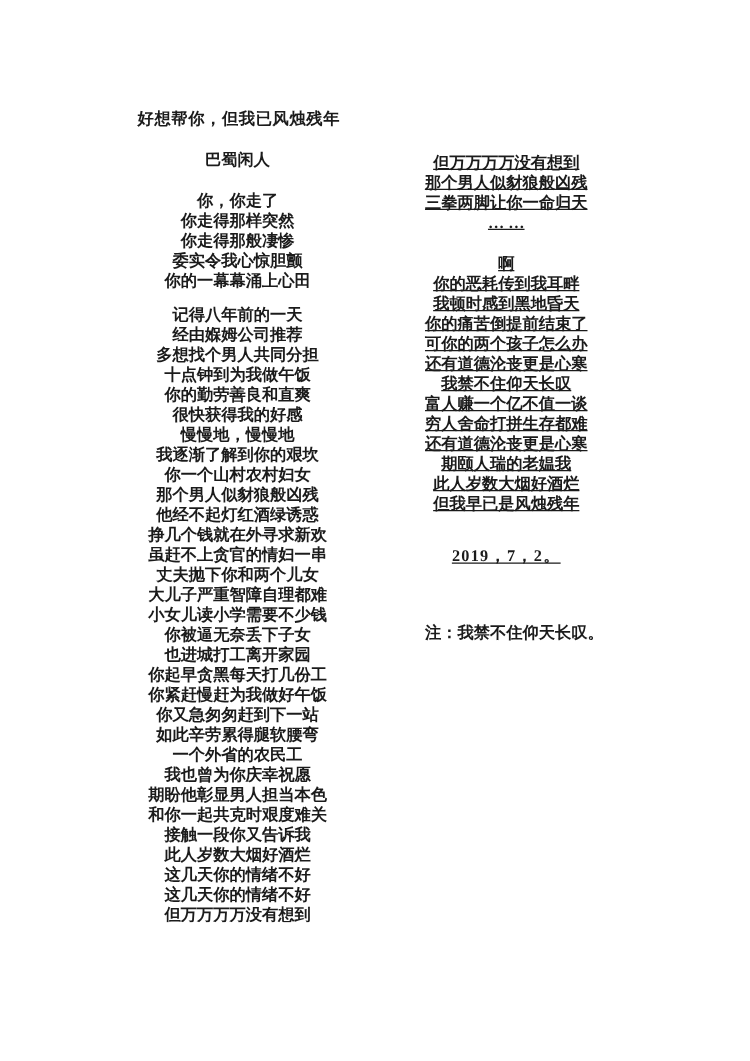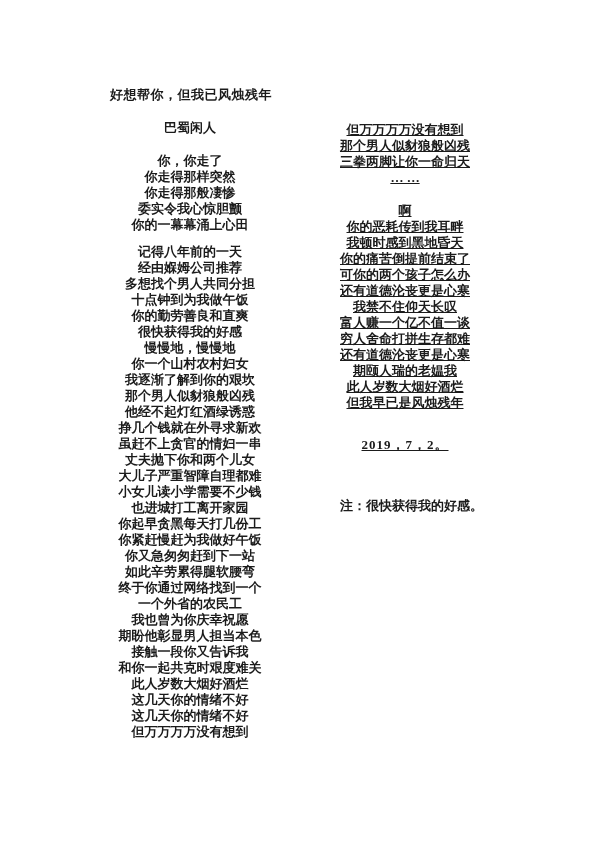--- a/index.html
+++ b/index.html
@@ -54,40 +54,40 @@
     </div>
 
   <div class="col left" style="top:244px">
       <div class="line">记得八年前的一天</div>
       <div class="line">经由媬姆公司推荐</div>
       <div class="line">多想找个男人共同分担</div>
       <div class="line">十点钟到为我做午饭</div>
       <div class="line">你的勤劳善良和直爽</div>
       <div class="line">很快获得我的好感</div>
       <div class="line">慢慢地，慢慢地</div>
+      <div class="line">我逐渐了解到你的艰坎</div>
       <div class="line">你一个山村农村妇女</div>
-      <div class="line">我逐渐了解到你的艰坎</div>
       <div class="line">那个男人似豺狼般凶残</div>
       <div class="line">他经不起灯红酒绿诱惑</div>
       <div class="line">挣几个钱就在外寻求新欢</div>
       <div class="line">虽赶不上贪官的情妇一串</div>
       <div class="line">丈夫抛下你和两个儿女</div>
       <div class="line">大儿子严重智障自理都难</div>
       <div class="line">小女儿读小学需要不少钱</div>
+      <div class="line">你被逼无奈丢下子女</div>
       <div class="line">也进城打工离开家园</div>
       <div class="line">你起早贪黑每天打几份工</div>
       <div class="line">你紧赶慢赶为我做好午饭</div>
       <div class="line">你又急匆匆赶到下一站</div>
       <div class="line">如此辛劳累得腿软腰弯</div>
-      <div class="line">终于你通过网络找到一个</div>
       <div class="line">一个外省的农民工</div>
       <div class="line">我也曾为你庆幸祝愿</div>
       <div class="line">期盼他彰显男人担当本色</div>
+      <div class="line">和你一起共克时艰度难关</div>
       <div class="line">接触一段你又告诉我</div>
-      <div class="line">和你一起共克时艰度难关</div>
       <div class="line">此人岁数大烟好酒烂</div>
       <div class="line">这几天你的情绪不好</div>
       <div class="line">这几天你的情绪不好</div>
       <div class="line">但万万万万没有想到</div>
     </div>
 
   <div class="col right" style="top:122px">
       <div class="line">但万万万万没有想到</div>
       <div class="line">那个男人似豺狼般凶残</div>
       <div class="line">三拳两脚让你一命归天</div>
@@ -105,15 +105,15 @@
       <div class="line">富人赚一个亿不值一谈</div>
       <div class="line">穷人舍命打拼生存都难</div>
       <div class="line">还有道德沦丧更是心寒</div>
       <div class="line">期颐人瑞的老媪我</div>
       <div class="line">此人岁数大烟好酒烂</div>
       <div class="line">但我早已是风烛残年</div>
     </div>
 
   <div class="col right date-line" style="top:437px">2019，7，2。</div>
 
-  <div class="note">注：很快获得我的好感。</div>
+  <div class="note">注：我禁不住仰天长叹。</div>
 
 </div>
 
 </body></html>

